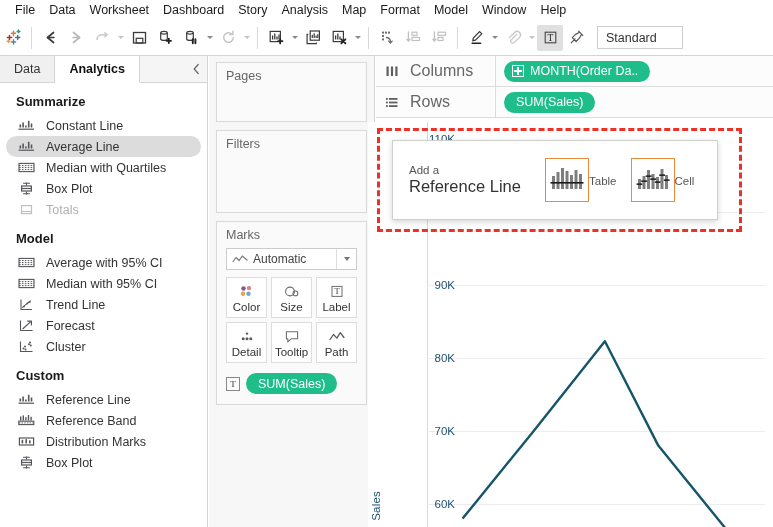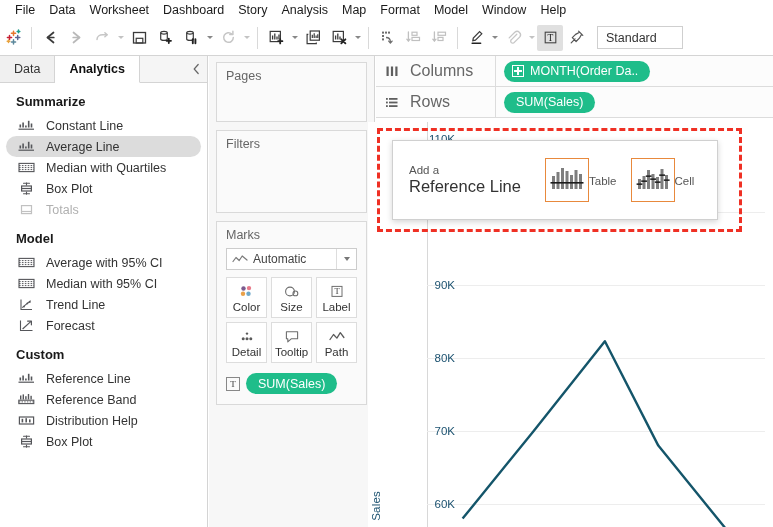--- a/index.html
+++ b/index.html
@@ -650,20 +650,36 @@
       <span class="an-ico">
         <svg width="17" height="13" viewBox="0 0 17 13">
           <path d="M2.5 1.5v10h12" fill="none" stroke="#55565a" stroke-width="1.1"></path>
           <path d="M4.6 10L13 2.4" fill="none" stroke="#55565a" stroke-width="1.2"></path>
           <path d="M9.6 2.1h3.8v3.7" fill="none" stroke="#55565a" stroke-width="1.2" stroke-linecap="round" stroke-linejoin="round"></path>
         </svg>
       </span>
       <span class="an-lbl">Forecast</span>
     </div>
 
+    <div class="an-item">
+      <span class="an-ico">
+        <svg width="17" height="13" viewBox="0 0 17 13">
+          <path d="M2.5 1.5v10h12" fill="none" stroke="#55565a" stroke-width="1.1"></path>
+          <g fill="#55565a">
+              <circle cx="5.5" cy="8.6" r="1"></circle>
+              <circle cx="7.5" cy="9.6" r="1"></circle>
+              <circle cx="7" cy="6.6" r="1"></circle>
+              <circle cx="11" cy="4.2" r="1"></circle>
+              <circle cx="12.8" cy="5.4" r="1"></circle>
+              <circle cx="12" cy="2.6" r="1"></circle>
+            </g>
+        </svg>
+      </span>
+      <span class="an-lbl">Cluster</span>
+    </div>
 
     <div class="sec-head">Custom</div>
 
     <div class="an-item">
       <span class="an-ico">
         <svg width="17" height="13" viewBox="0 0 17 13">
             <g fill="#55565a">
               <rect x="1.5" y="5.5" width="1.6" height="3"></rect>
               <rect x="4.3" y="3.5" width="1.6" height="5"></rect>
               <rect x="7.1" y="6.5" width="1.6" height="2"></rect>
@@ -697,21 +713,21 @@
       <span class="an-ico">
         <svg width="17" height="13" viewBox="0 0 17 13">
           <rect x="1.4" y="3" width="14.2" height="7" fill="none" stroke="#55565a" stroke-width="1.2"></rect>
           <g fill="#55565a">
               <rect x="3.6" y="4.8" width="1.6" height="3.6"></rect>
               <rect x="7.4" y="4.2" width="1.6" height="4.2"></rect>
               <rect x="11" y="5.4" width="1.6" height="3"></rect>
             </g>
         </svg>
       </span>
-      <span class="an-lbl">Distribution Help</span>
+      <span class="an-lbl">Distribution Marks</span>
     </div>
 
     <div class="an-item">
       <span class="an-ico">
         <svg width="17" height="13" viewBox="0 0 17 13">
           <path d="M8.5 0.8v2.2M8.5 10v2.2M5.5 1.2h6M5.5 11.8h6" stroke="#55565a" stroke-width="1.1" stroke-linecap="round"></path>
           <rect x="3.6" y="4" width="9.8" height="5" fill="none" stroke="#55565a" stroke-width="1.2"></rect>
           <path d="M3.6 6.5h9.8" stroke="#55565a" stroke-width="1.2"></path>
         </svg>
       </span>

